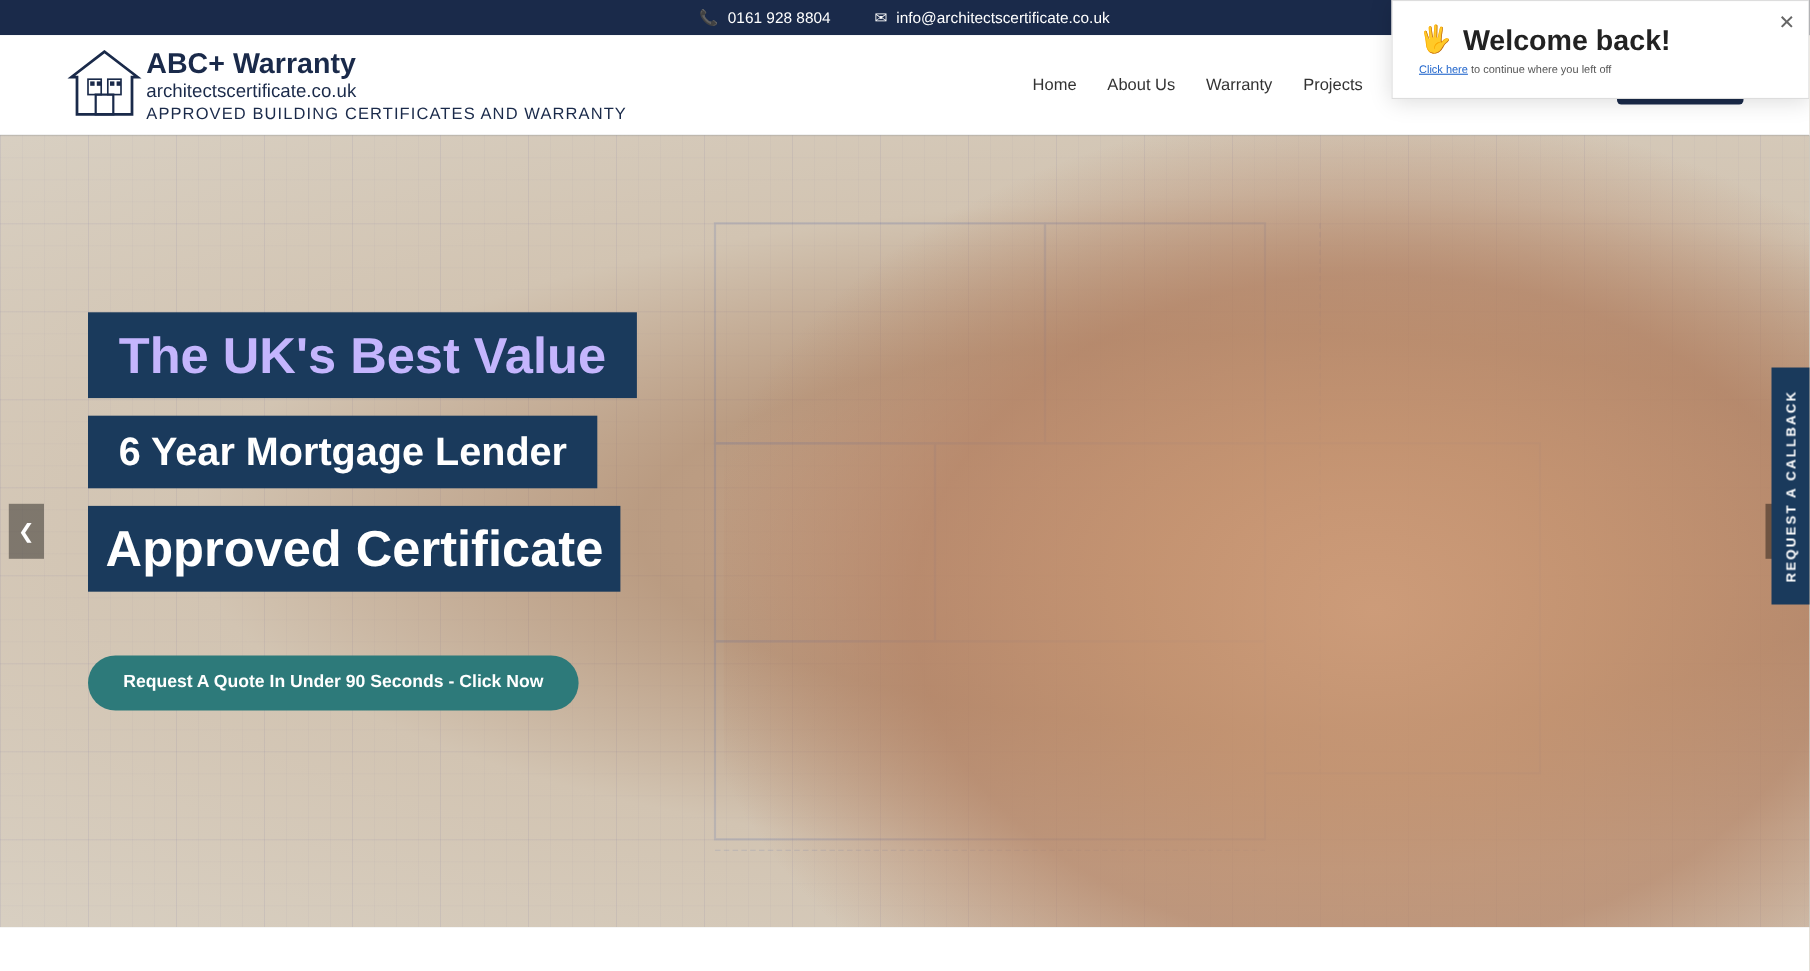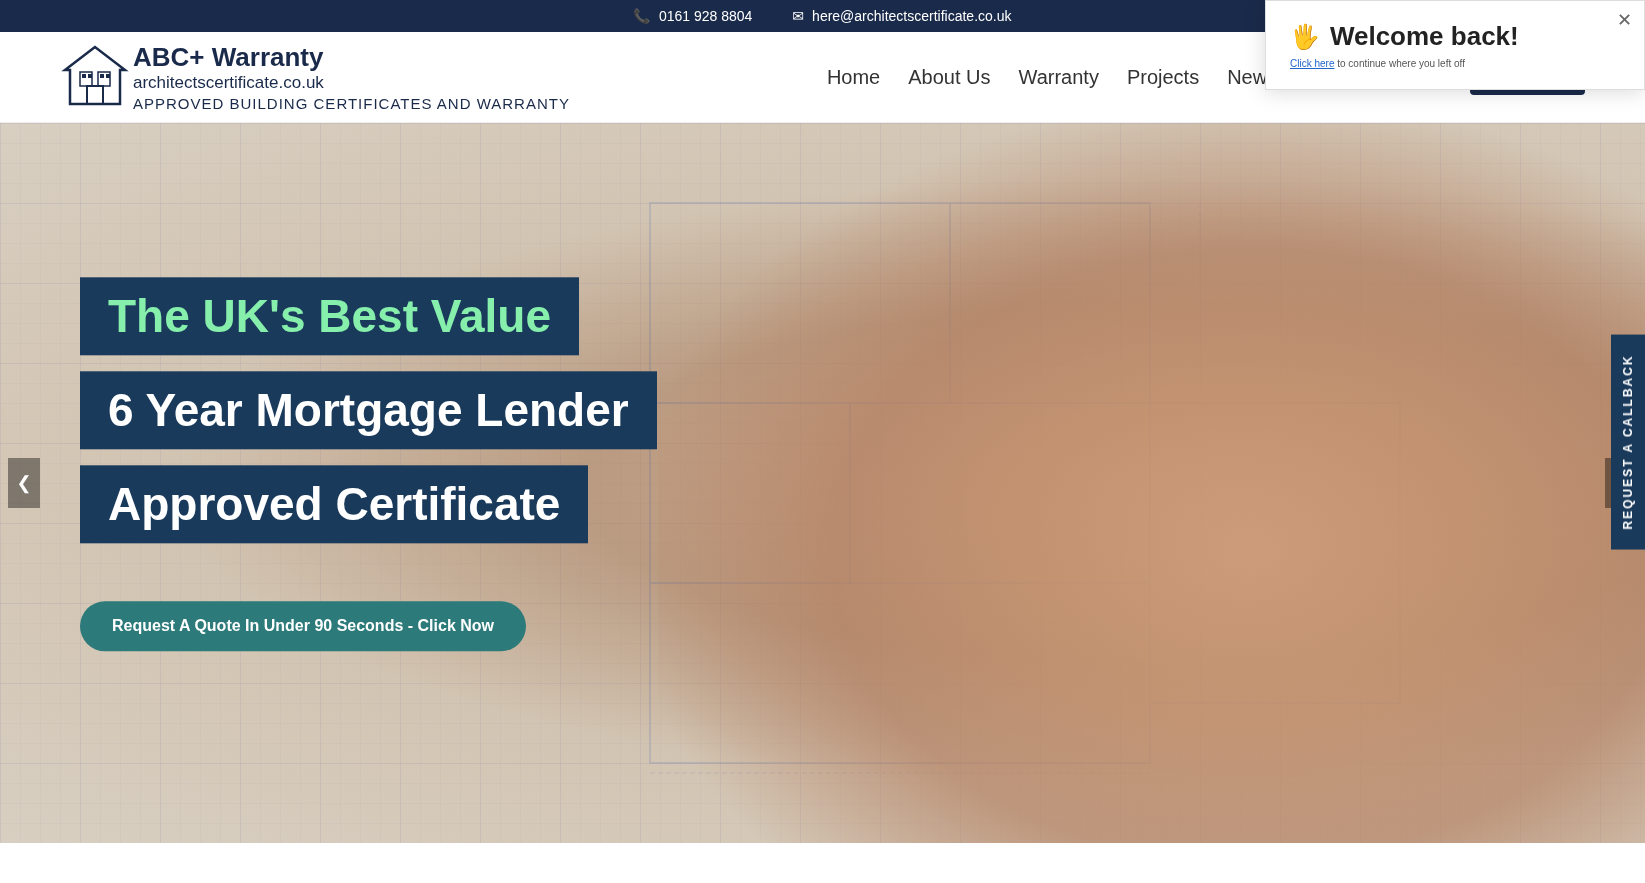--- a/index.html
+++ b/index.html
@@ -65,21 +65,21 @@
       margin-top: 2px;
     }
 
     
     .nav {
       display: flex;
       align-items: center;
       gap: 28px;
     }
     .nav-item {
-      font-size: 20px;
+      font-size: 15px;
       color: #333;
       cursor: pointer;
       text-decoration: none;
       font-weight: 500;
     }
 
     .get-quote-btn {
       background-color: #1a2a4a;
       color: white;
       padding: 10px 20px;
@@ -132,42 +132,42 @@
     .hero-content {
       position: absolute;
       top: 50%;
       left: 80px;
       transform: translateY(-55%);
       z-index: 10;
     }
 
     .hero-headline-1 {
       background-color: #1a3a5c;
-      color: #86efac;
+      color: #c4b5fd;
       font-size: 46px;
       font-weight: bold;
       padding: 12px 28px;
       display: inline-block;
       margin-bottom: 8px;
     }
     .hero-headline-2 {
       background-color: #1a3a5c;
       color: white;
-      font-size: 46px;
+      font-size: 36px;
       font-weight: bold;
       padding: 12px 28px;
       display: inline-block;
       margin-bottom: 8px;
     }
     .hero-headline-3 {
       background-color: #1a3a5c;
       color: white;
       font-size: 46px;
       font-weight: bold;
-      padding: 12px 28px;
+      padding: 12px 16px;
       display: inline-block;
       margin-bottom: 24px;
     }
 
     .cta-button {
       background-color: #2d7a7a;
       color: white;
       padding: 16px 32px;
       border: none;
       border-radius: 30px;
@@ -280,21 +280,21 @@
 </head>
 <body>
 
 <div class="top-bar">
   <div class="top-bar-item">
     <span class="top-bar-icon">📞</span>
     <span>0161 928 8804</span>
   </div>
   <div class="top-bar-item">
     <span class="top-bar-icon">✉</span>
-    <span>here@architectscertificate.co.uk</span>
+    <span>info@architectscertificate.co.uk</span>
   </div>
 </div>
 
 <div class="header">
   <div class="logo-area">
 
     <svg class="logo-icon" viewBox="0 0 70 70" xmlns="http://www.w3.org/2000/svg">
       <rect width="70" height="70" fill="white"></rect>
 
       <polygon points="35,5 5,28 10,28 10,62 60,62 60,28 65,28" fill="none" stroke="#1a2a4a" stroke-width="2.5"></polygon>

